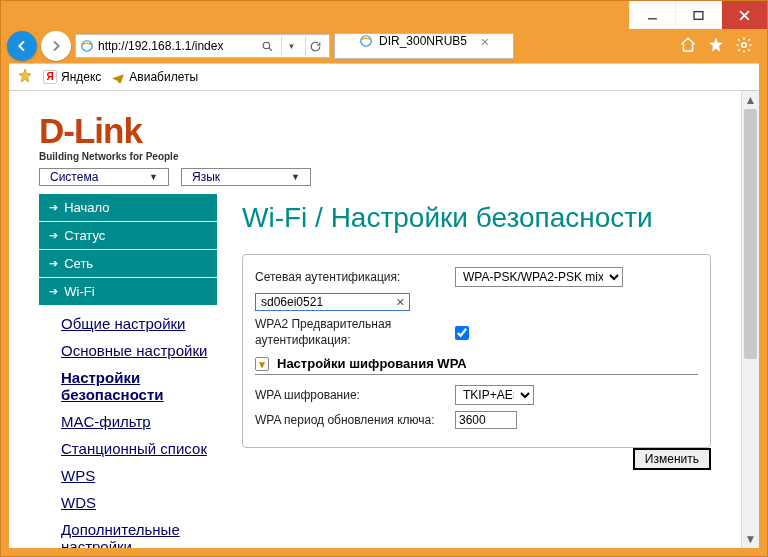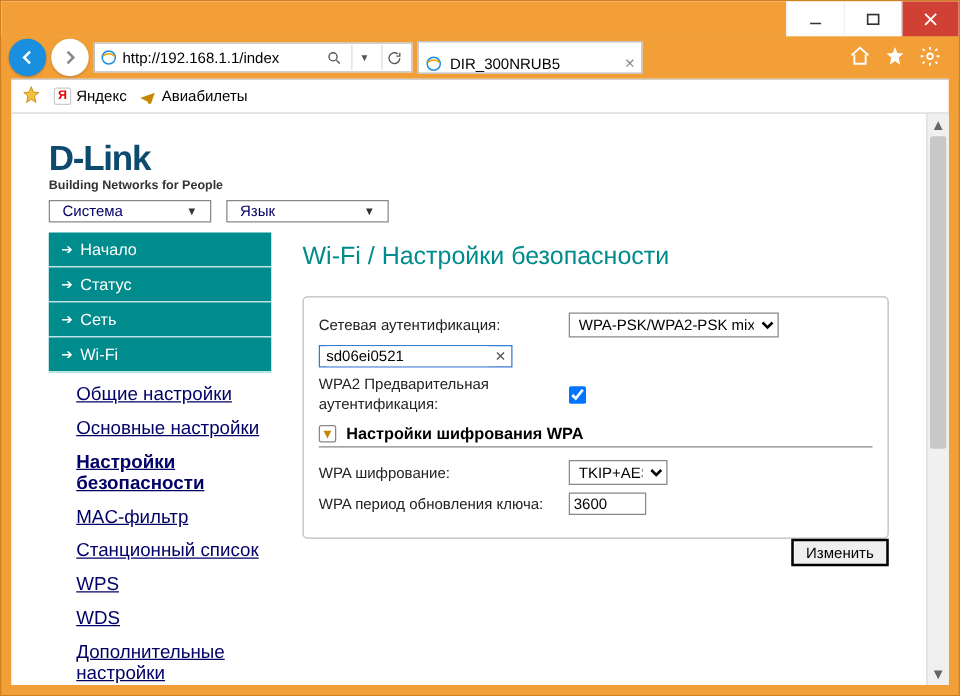--- a/index.html
+++ b/index.html
@@ -12,53 +12,53 @@
   .tb-btn svg { width: 11px; height: 11px; }
   .navbar { height: 34px; background: #f29f38; display: flex; align-items: center; padding: 0 6px; gap: 4px; }
   .nav-circle { width: 30px; height: 30px; border-radius: 50%; background: #fff; display: flex; align-items: center; justify-content: center; box-shadow: 0 1px 2px rgba(0,0,0,.2); }
   .nav-circle.back { background: #1a8fe0; color: #fff; }
   .nav-circle svg { width: 16px; height: 16px; }
   .addr { flex: 0 0 210px; height: 24px; background: #fff; border: 1px solid #c0c0c0; display: flex; align-items: center; padding: 0 4px; gap: 4px; }
   .addr .ie-icon { width: 14px; height: 14px; color: #1a8fe0; }
   .addr input { border: none; outline: none; font-size: 12px; flex: 1; min-width: 0; }
   .addr .btn { width: 20px; height: 20px; display: flex; align-items: center; justify-content: center; color: #555; }
   .addr .btn + .btn { border-left: 1px solid #ddd; }
-  .tab { height: 26px; background: #fff; border: 1px solid #bbb; display: flex; align-items: flex-end; padding: 0 5px; gap: 6px; min-width: 180px; }
+  .tab { height: 26px; background: #fff; border: 1px solid #bbb; display: flex; align-items: flex-start; padding: 0 24px; gap: 6px; min-width: 180px; }
   .tab .ie-icon { width: 14px; height: 14px; color: #1a8fe0; }
   .tab span.title { flex: 1; }
   .tab .x { color: #888; font-size: 14px; cursor: pointer; }
   .nav-right { margin-left: auto; display: flex; gap: 10px; padding-right: 8px; }
   .nav-right svg { width: 18px; height: 18px; color: #fff; }
   .bookbar { height: 28px; background: #fff; border-top: 1px solid #d0d0d0; border-bottom: 1px solid #d0d0d0; display: flex; align-items: center; padding: 0 8px; gap: 10px; margin: 0 8px; }
   .bookbar .favstar { color: #d08020; }
   .bookbar .bm { display: flex; align-items: center; gap: 4px; font-size: 12px; }
   .bookbar .ya { width: 14px; height: 14px; background: #fff; border: 1px solid #ccc; color: #e00; font-weight: bold; font-size: 10px; text-align: center; line-height: 12px; border-radius: 2px; }
   .bookbar .avia { color: #c58800; }
   .content-wrap { position: absolute; top: 90px; left: 8px; right: 8px; bottom: 8px; background: #fff; display: flex; }
   .viewport { flex: 1; overflow: hidden; padding: 20px 30px 10px 30px; }
   .vscroll { width: 18px; background: #f0f0f0; border-left: 1px solid #ddd; position: relative; }
   .vscroll .arrow { height: 18px; display: flex; align-items: center; justify-content: center; color: #666; }
   .vscroll .thumb { position: absolute; left: 2px; right: 2px; top: 18px; height: 250px; background: #c8c8c8; border-radius: 2px; }
   .logo { margin-bottom: 6px; }
-  .logo .dlink { font-family: Arial Black, Arial, sans-serif; font-weight: 900; font-size: 28px; color: #0c4a6e; letter-spacing: -1px; }
+  .logo .dlink { font-family: Arial Black, Arial, sans-serif; font-weight: 900; font-size: 35px; color: #c2410c; letter-spacing: -1px; }
   .logo .tag { font-size: 10px; font-weight: bold; color: #333; }
   .topmenu { display: flex; justify-content: flex-start; gap: 12px; margin-bottom: 8px; }
   .topmenu .tm { border: 1px solid #888; padding: 1px 10px; width: 130px; display: flex; justify-content: space-between; align-items: center; color: #006; font-size: 12px; }
   .topmenu .tm .tri { color: #333; font-size: 9px; }
   .body-row { display: flex; gap: 25px; }
   .sidebar { width: 178px; }
   .sidebar .top-item { background: #008b8c; color: #fff; padding: 6px 10px; border-bottom: 1px solid #fff; display: flex; align-items: center; gap: 6px; font-size: 13px; }
   .sidebar .top-item.active { font-weight: normal; }
   .sidebar .top-item .arr { font-size: 11px; }
   .sidebar .sub { list-style: none; padding: 4px 0 4px 22px; }
   .sidebar .sub li { padding: 5px 0; }
   .sidebar .sub li span { color: #006; text-decoration: underline; cursor: pointer; font-size: 15px; }
   .sidebar .sub li.active span { font-weight: bold; }
   .main { flex: 1; }
-  .main h1 { color: #008b8c; font-size: 20px; font-weight: normal; margin: 8px 0 20px 0; }
+  .main h1 { color: #008b8c; font-size: 28px; font-weight: normal; margin: 8px 0 20px 0; }
   .panel { border: 1px solid #bbb; border-radius: 4px; padding: 12px; }
   .form-row { display: flex; align-items: center; margin-bottom: 6px; font-size: 12px; }
   .form-row .lbl { width: 200px; color: #222; }
   .form-row .lbl.multi { line-height: 1.3; }
   .form-row select, .form-row input[type=text] { border: 1px solid #888; font-size: 12px; padding: 1px 3px; background: #fff; }
   .form-row select.auth { width: 168px; }
   .form-row .psk-wrap { position: relative; display: inline-flex; align-items: center; border: 1px solid #3a7ad0; background: #fff; padding: 0 18px 0 5px; }
   .form-row .psk-wrap input { border: none; outline: none; font-size: 12px; width: 130px; padding: 1px 0; }
   .form-row .psk-wrap .clr { position: absolute; right: 4px; color: #555; font-size: 11px; cursor: pointer; }
   .form-row .cb { width: 14px; height: 14px; }

